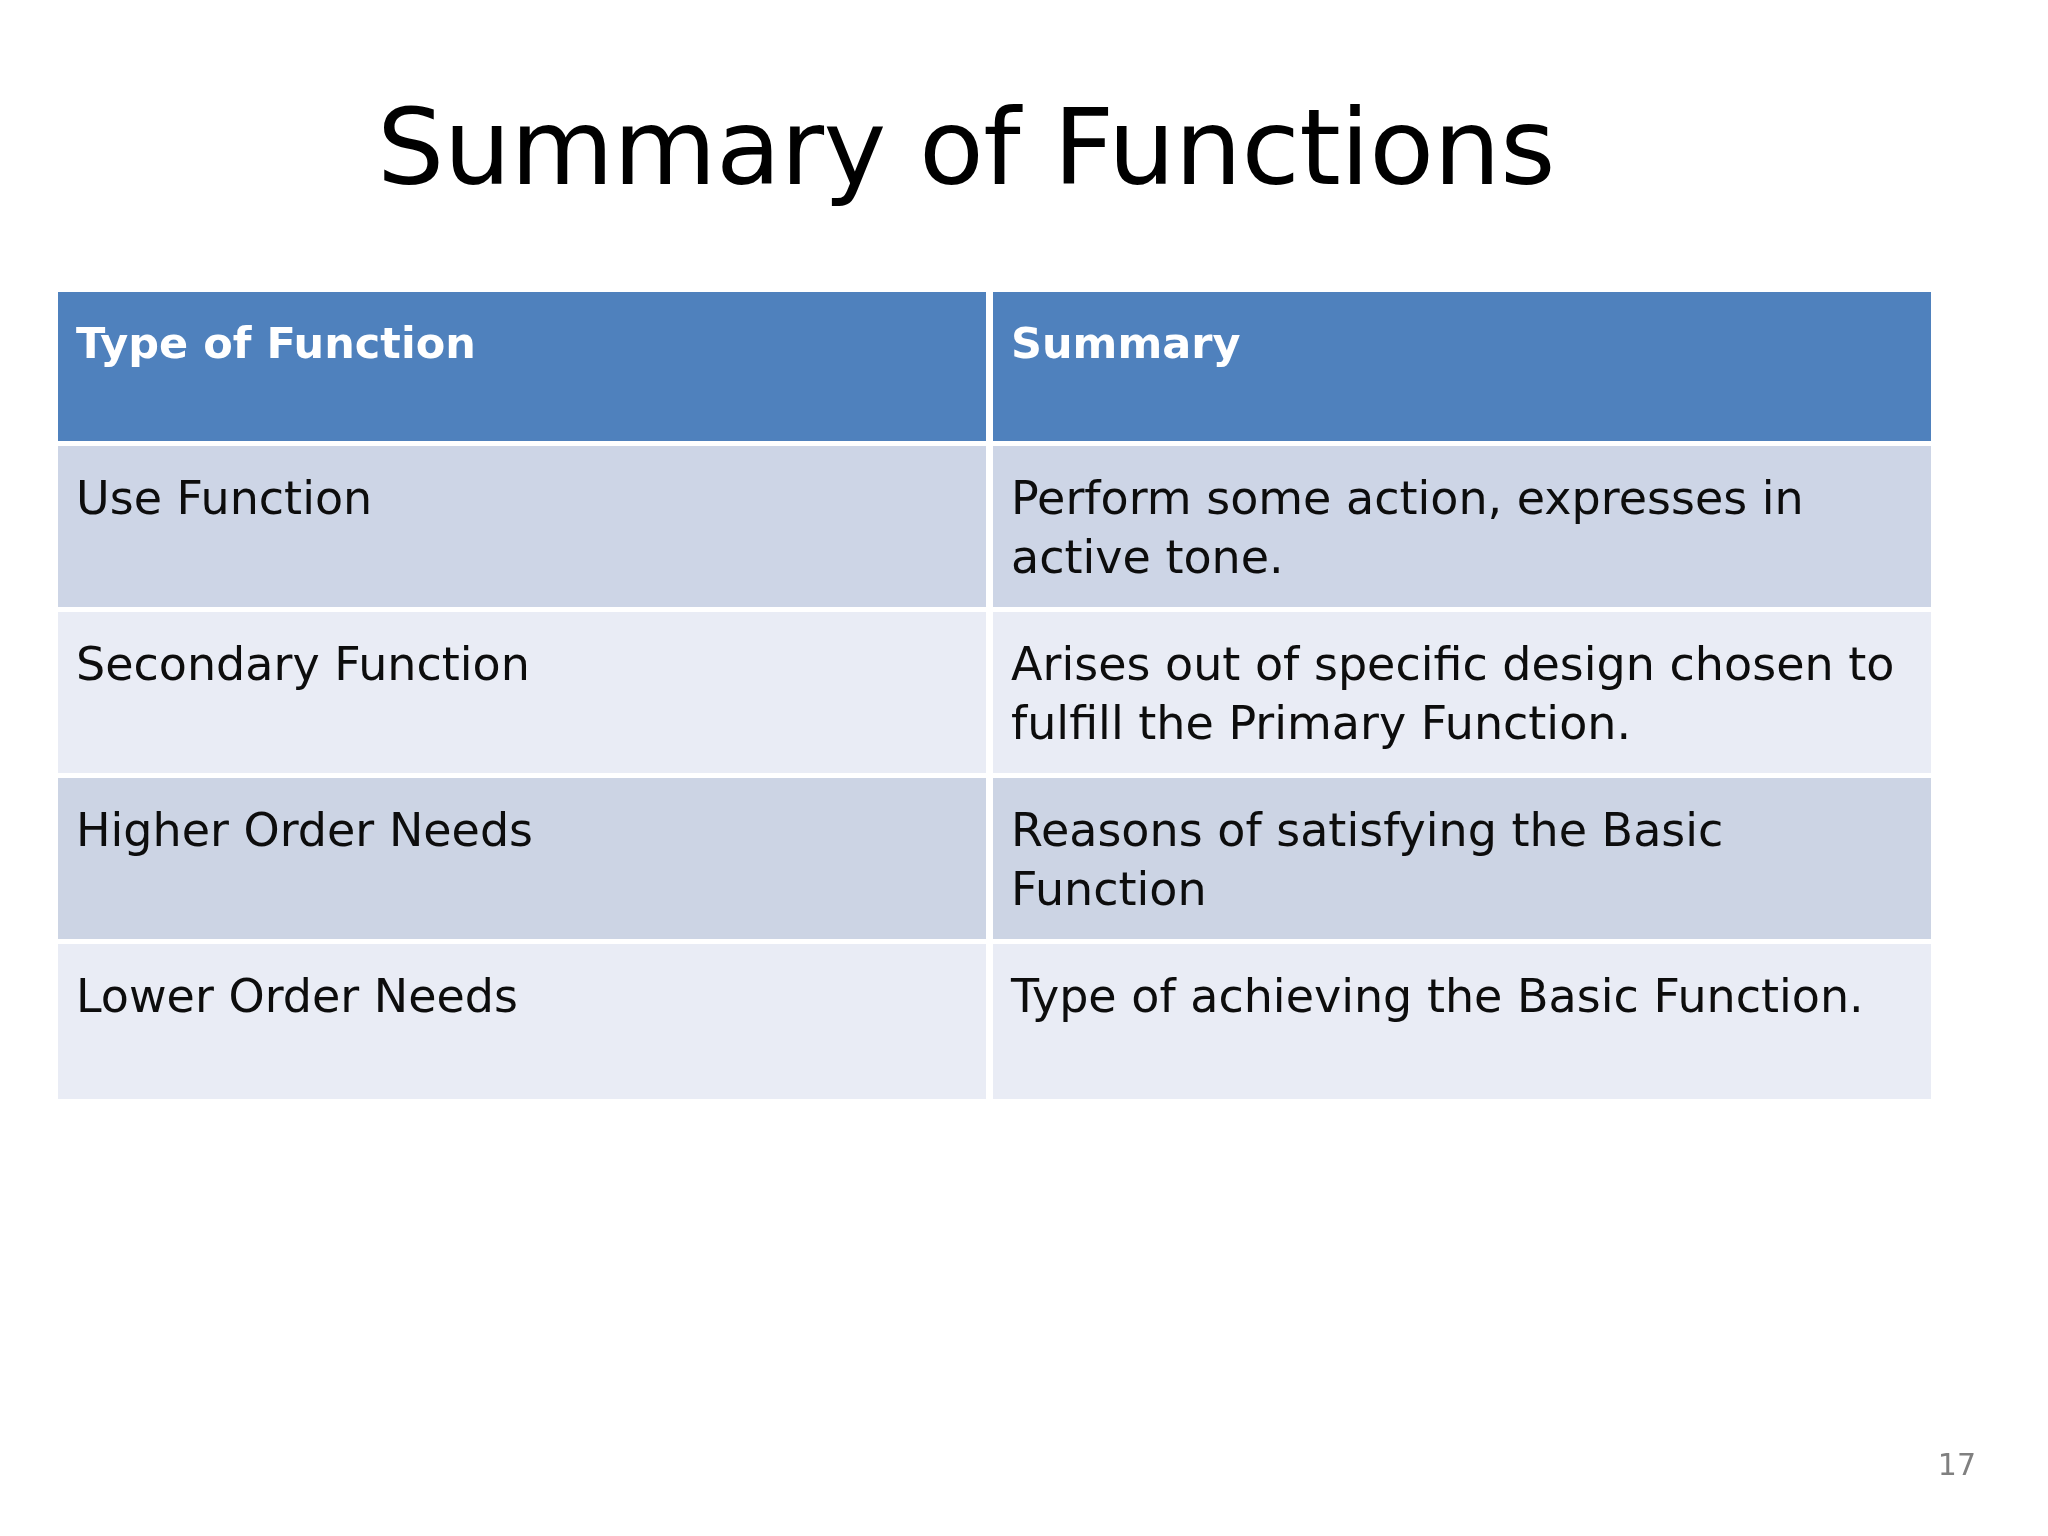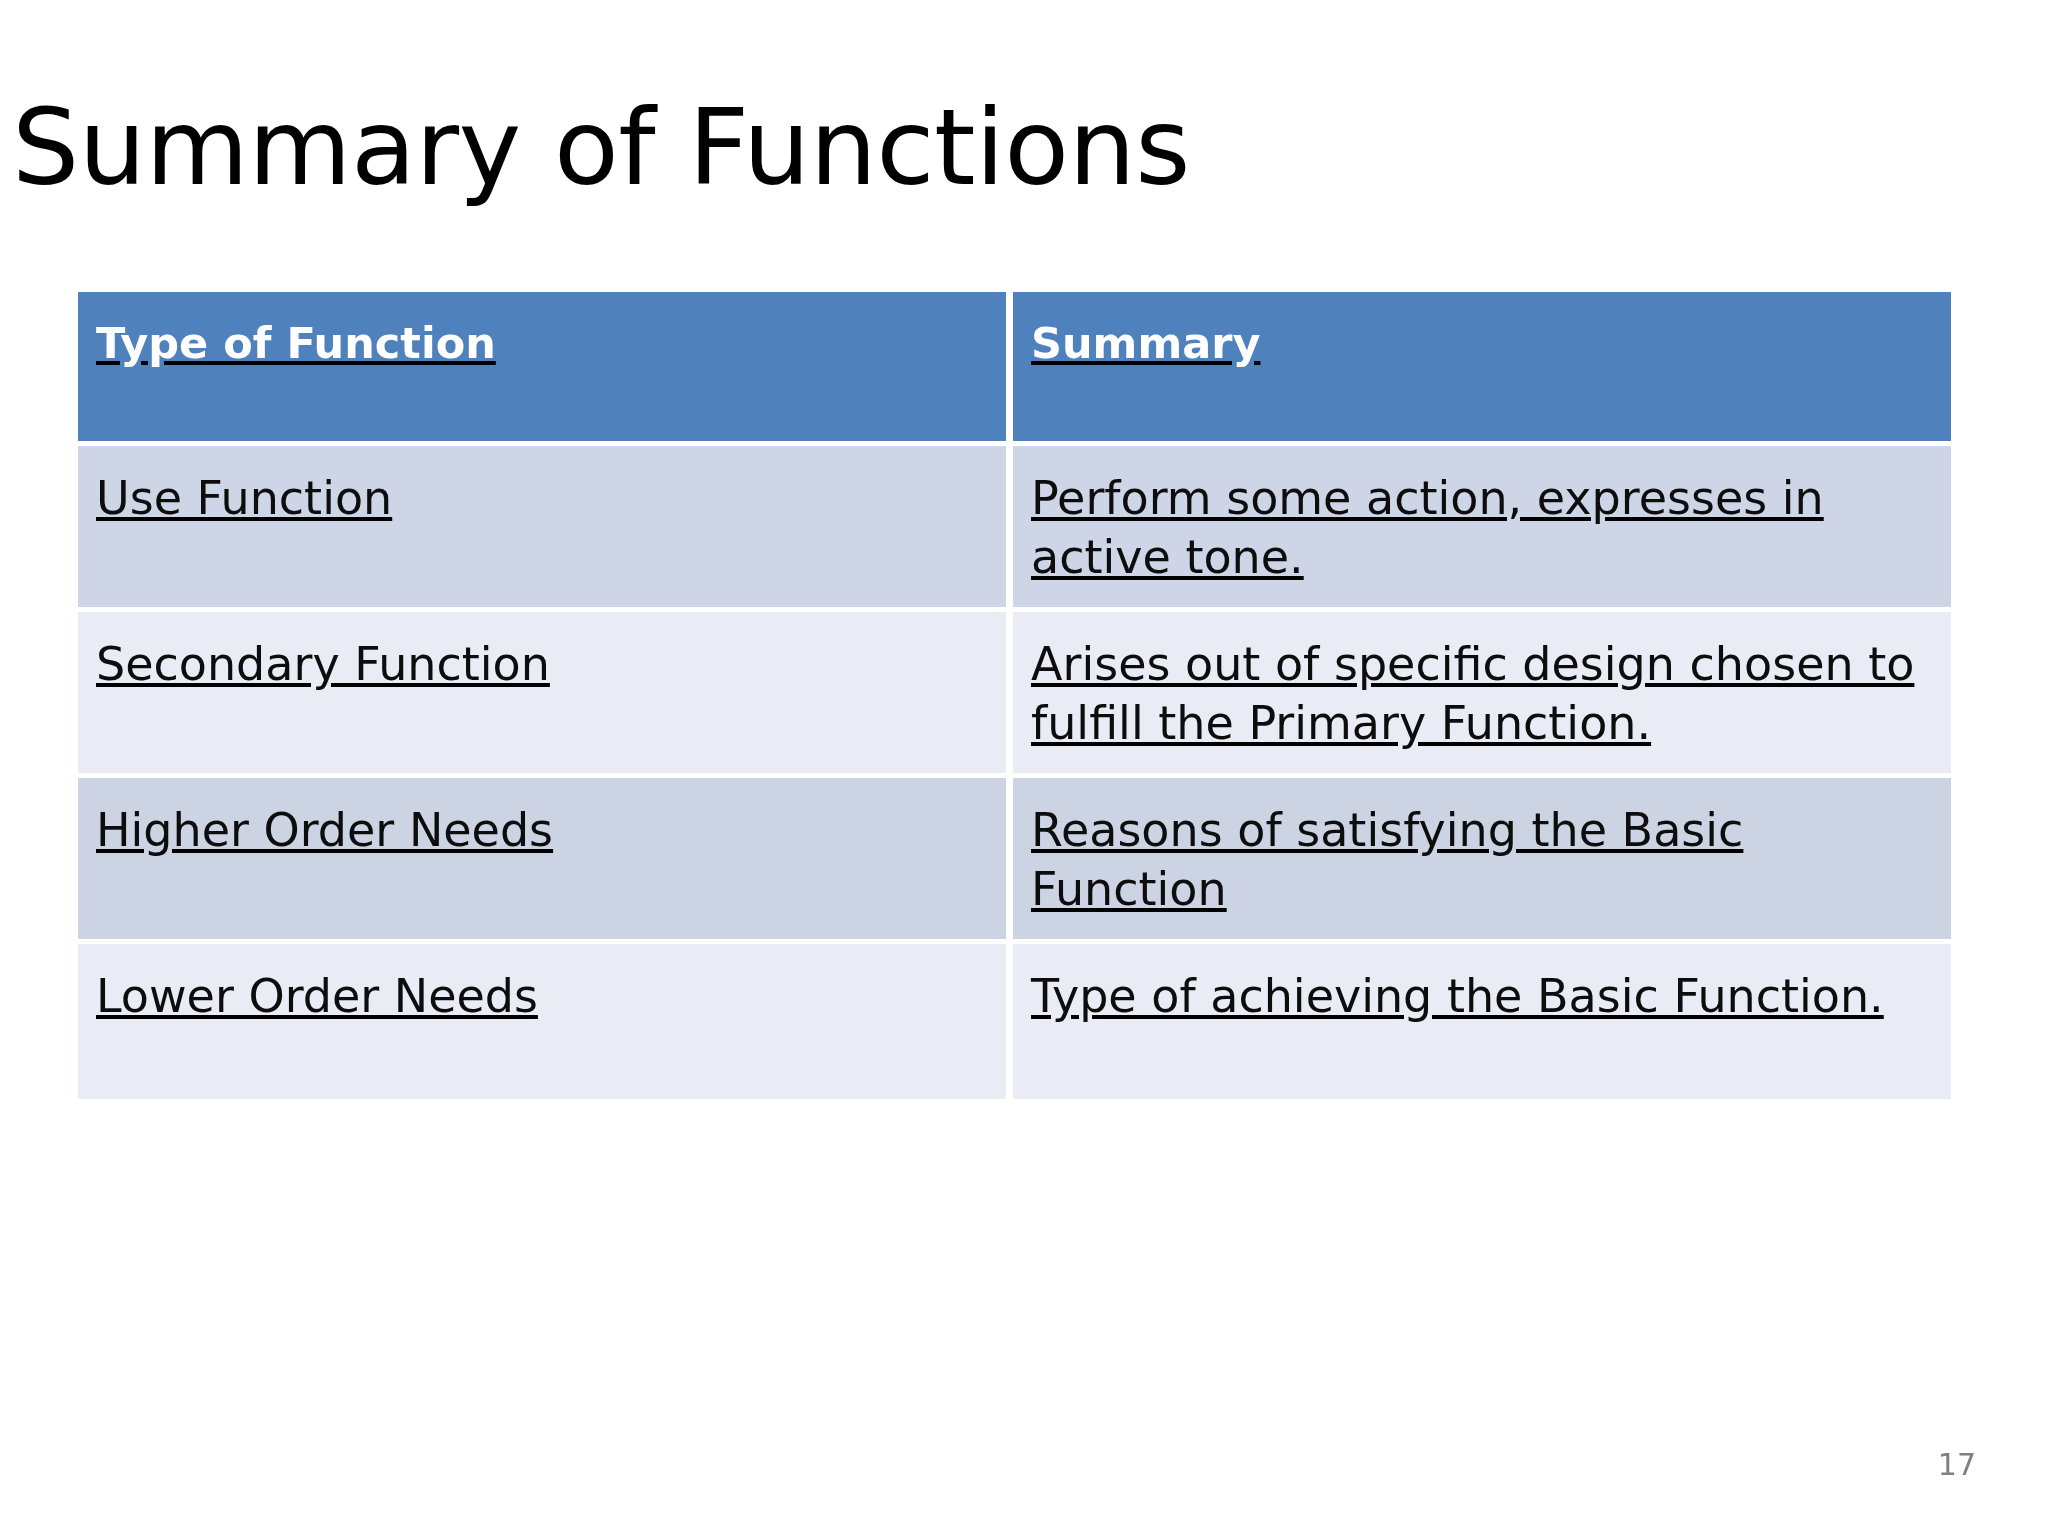--- a/index.html
+++ b/index.html
@@ -15,36 +15,36 @@
   }
   .slide {
     position: relative;
     width: 2048px;
     height: 1536px;
     background: #ffffff;
     box-sizing: border-box;
   }
   .slide-title {
     position: absolute;
-    left: 12px;
+    left: 0;
     top: 92px;
     width: 1932px;
+    text-align: center;
     font-size: 106px;
     line-height: 112px;
     font-weight: 400;
     color: #000000;
     letter-spacing: -0.5px;
     white-space: nowrap;
   }
   .table-wrap {
     position: absolute;
-    left: 78px;
+    left: 58px;
     top: 292px;
     width: 1969px;
-    text-decoration: underline;
   }
   table.fn-table {
     width: 1873px;
     border-collapse: separate;
     border-spacing: 0;
     table-layout: fixed;
   }
   table.fn-table col.c1 { width: 935px; }
   table.fn-table col.c2 { width: 938px; }
 

